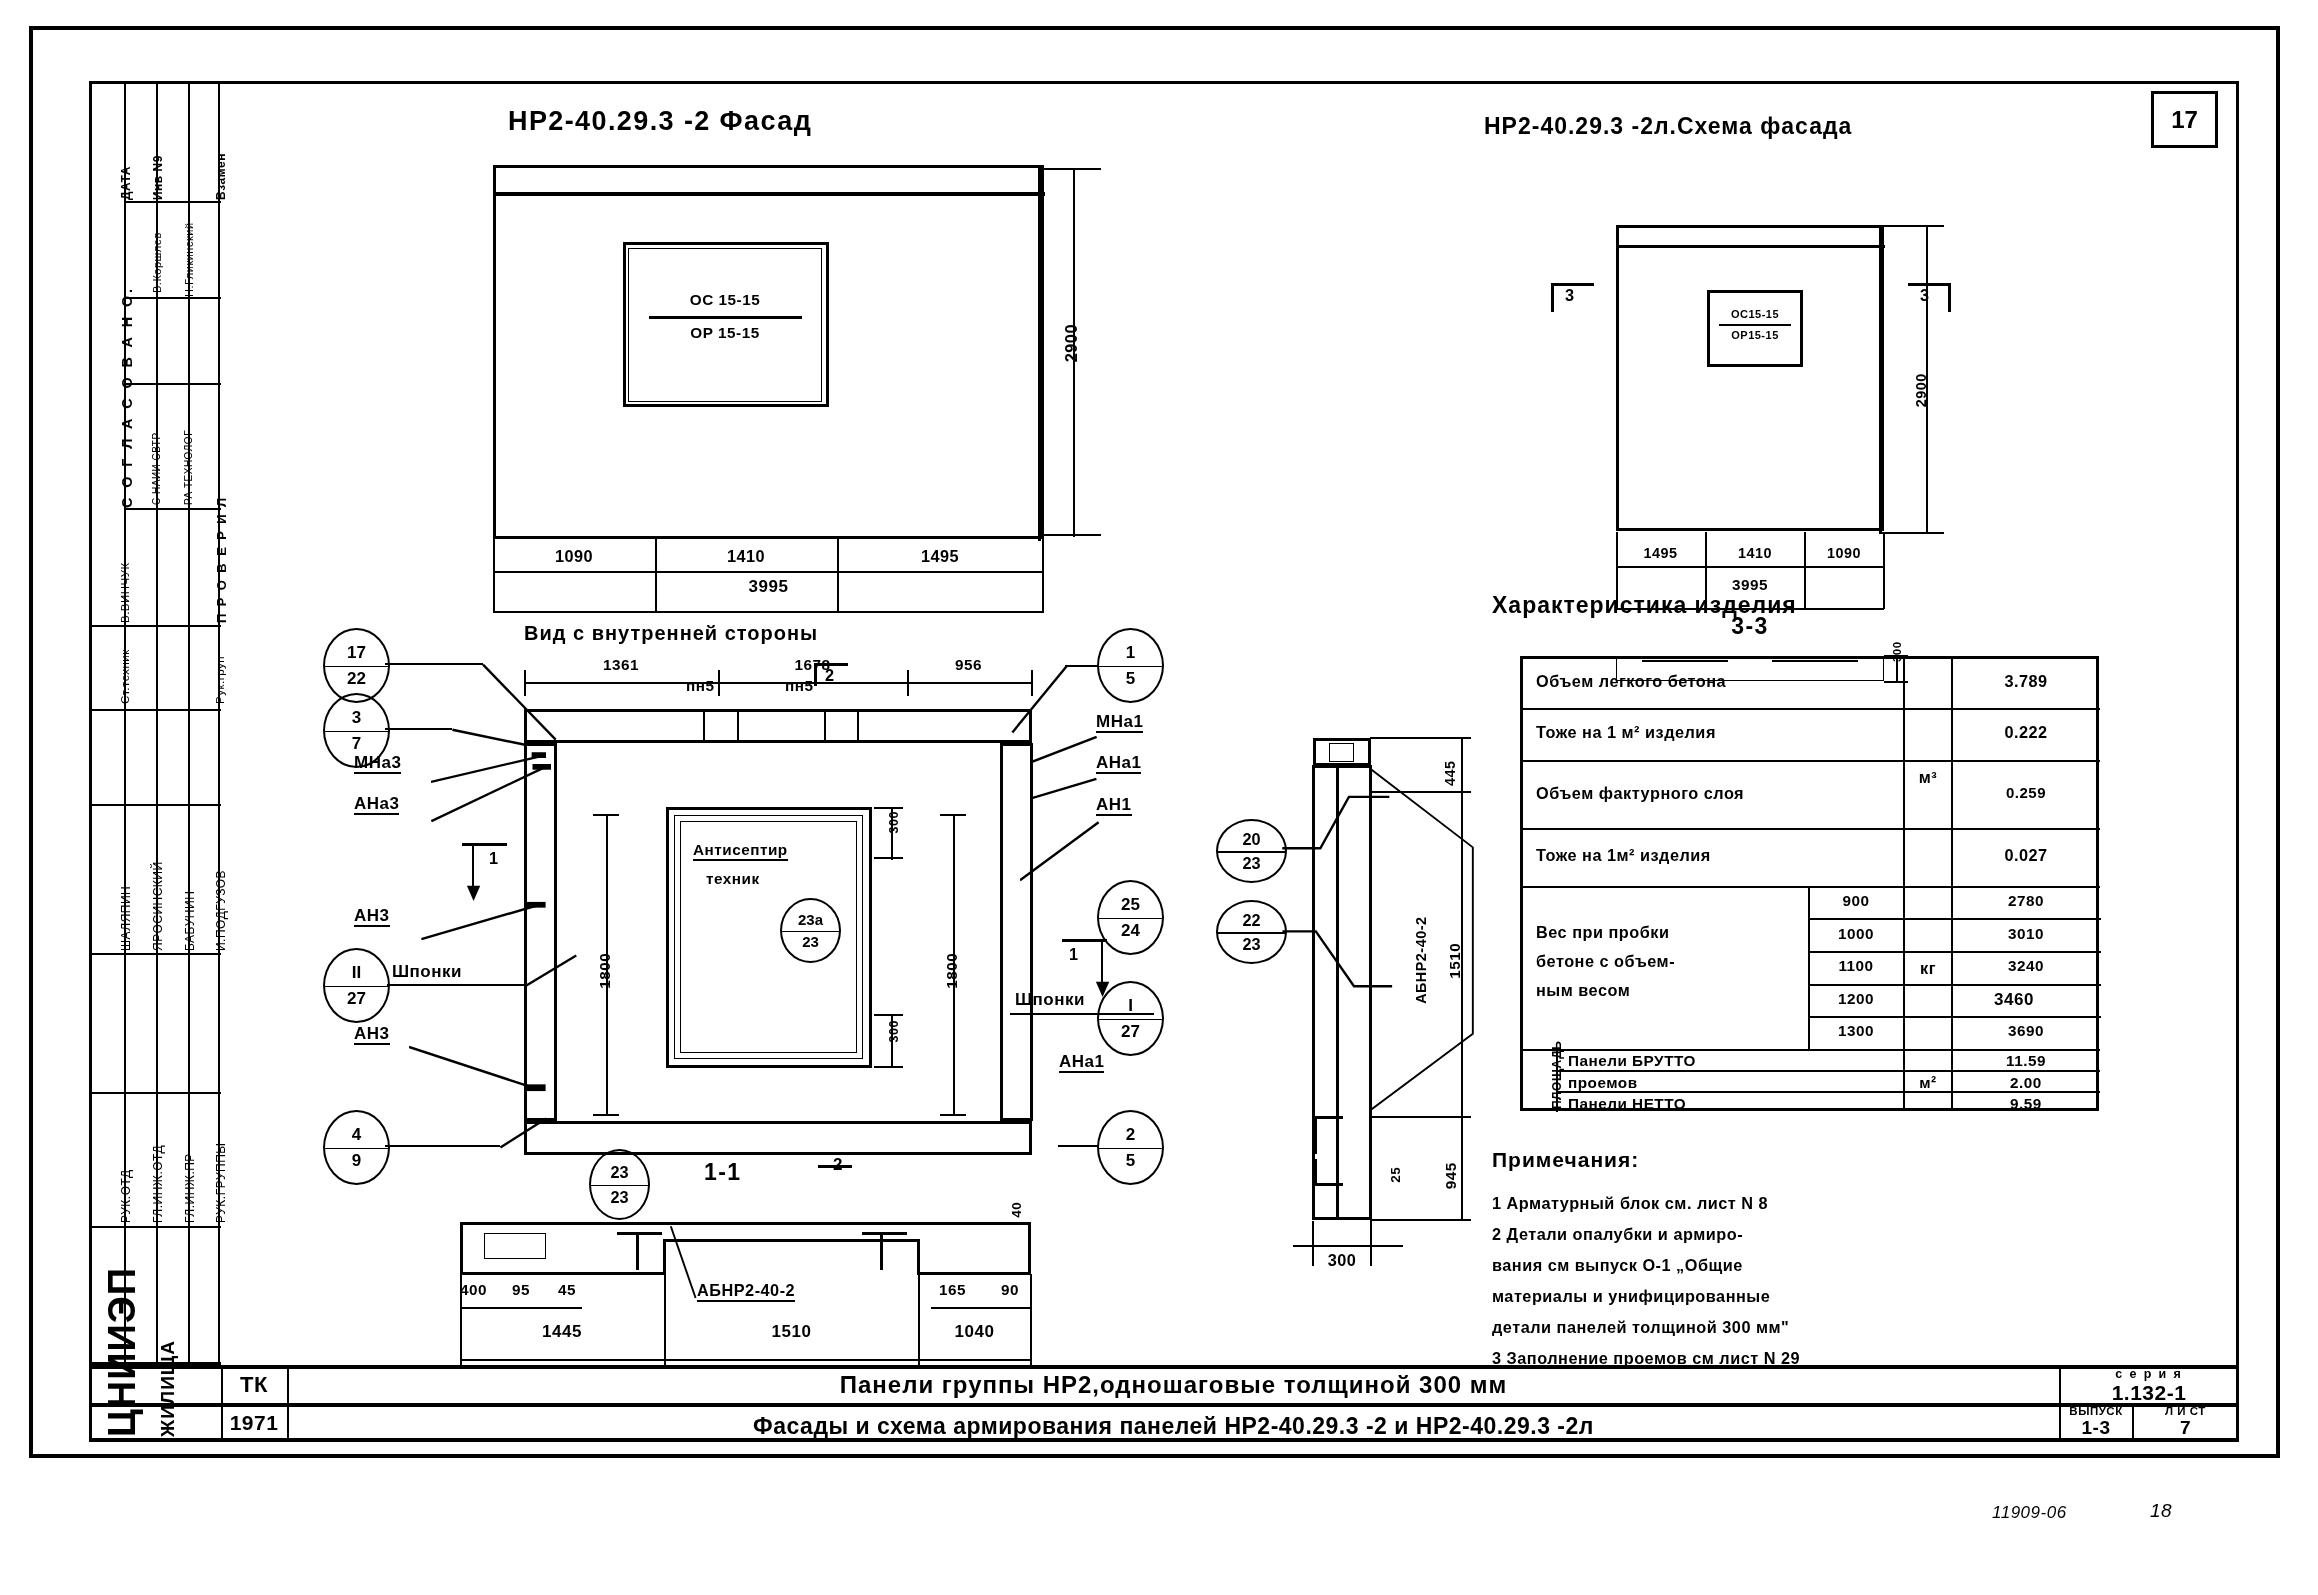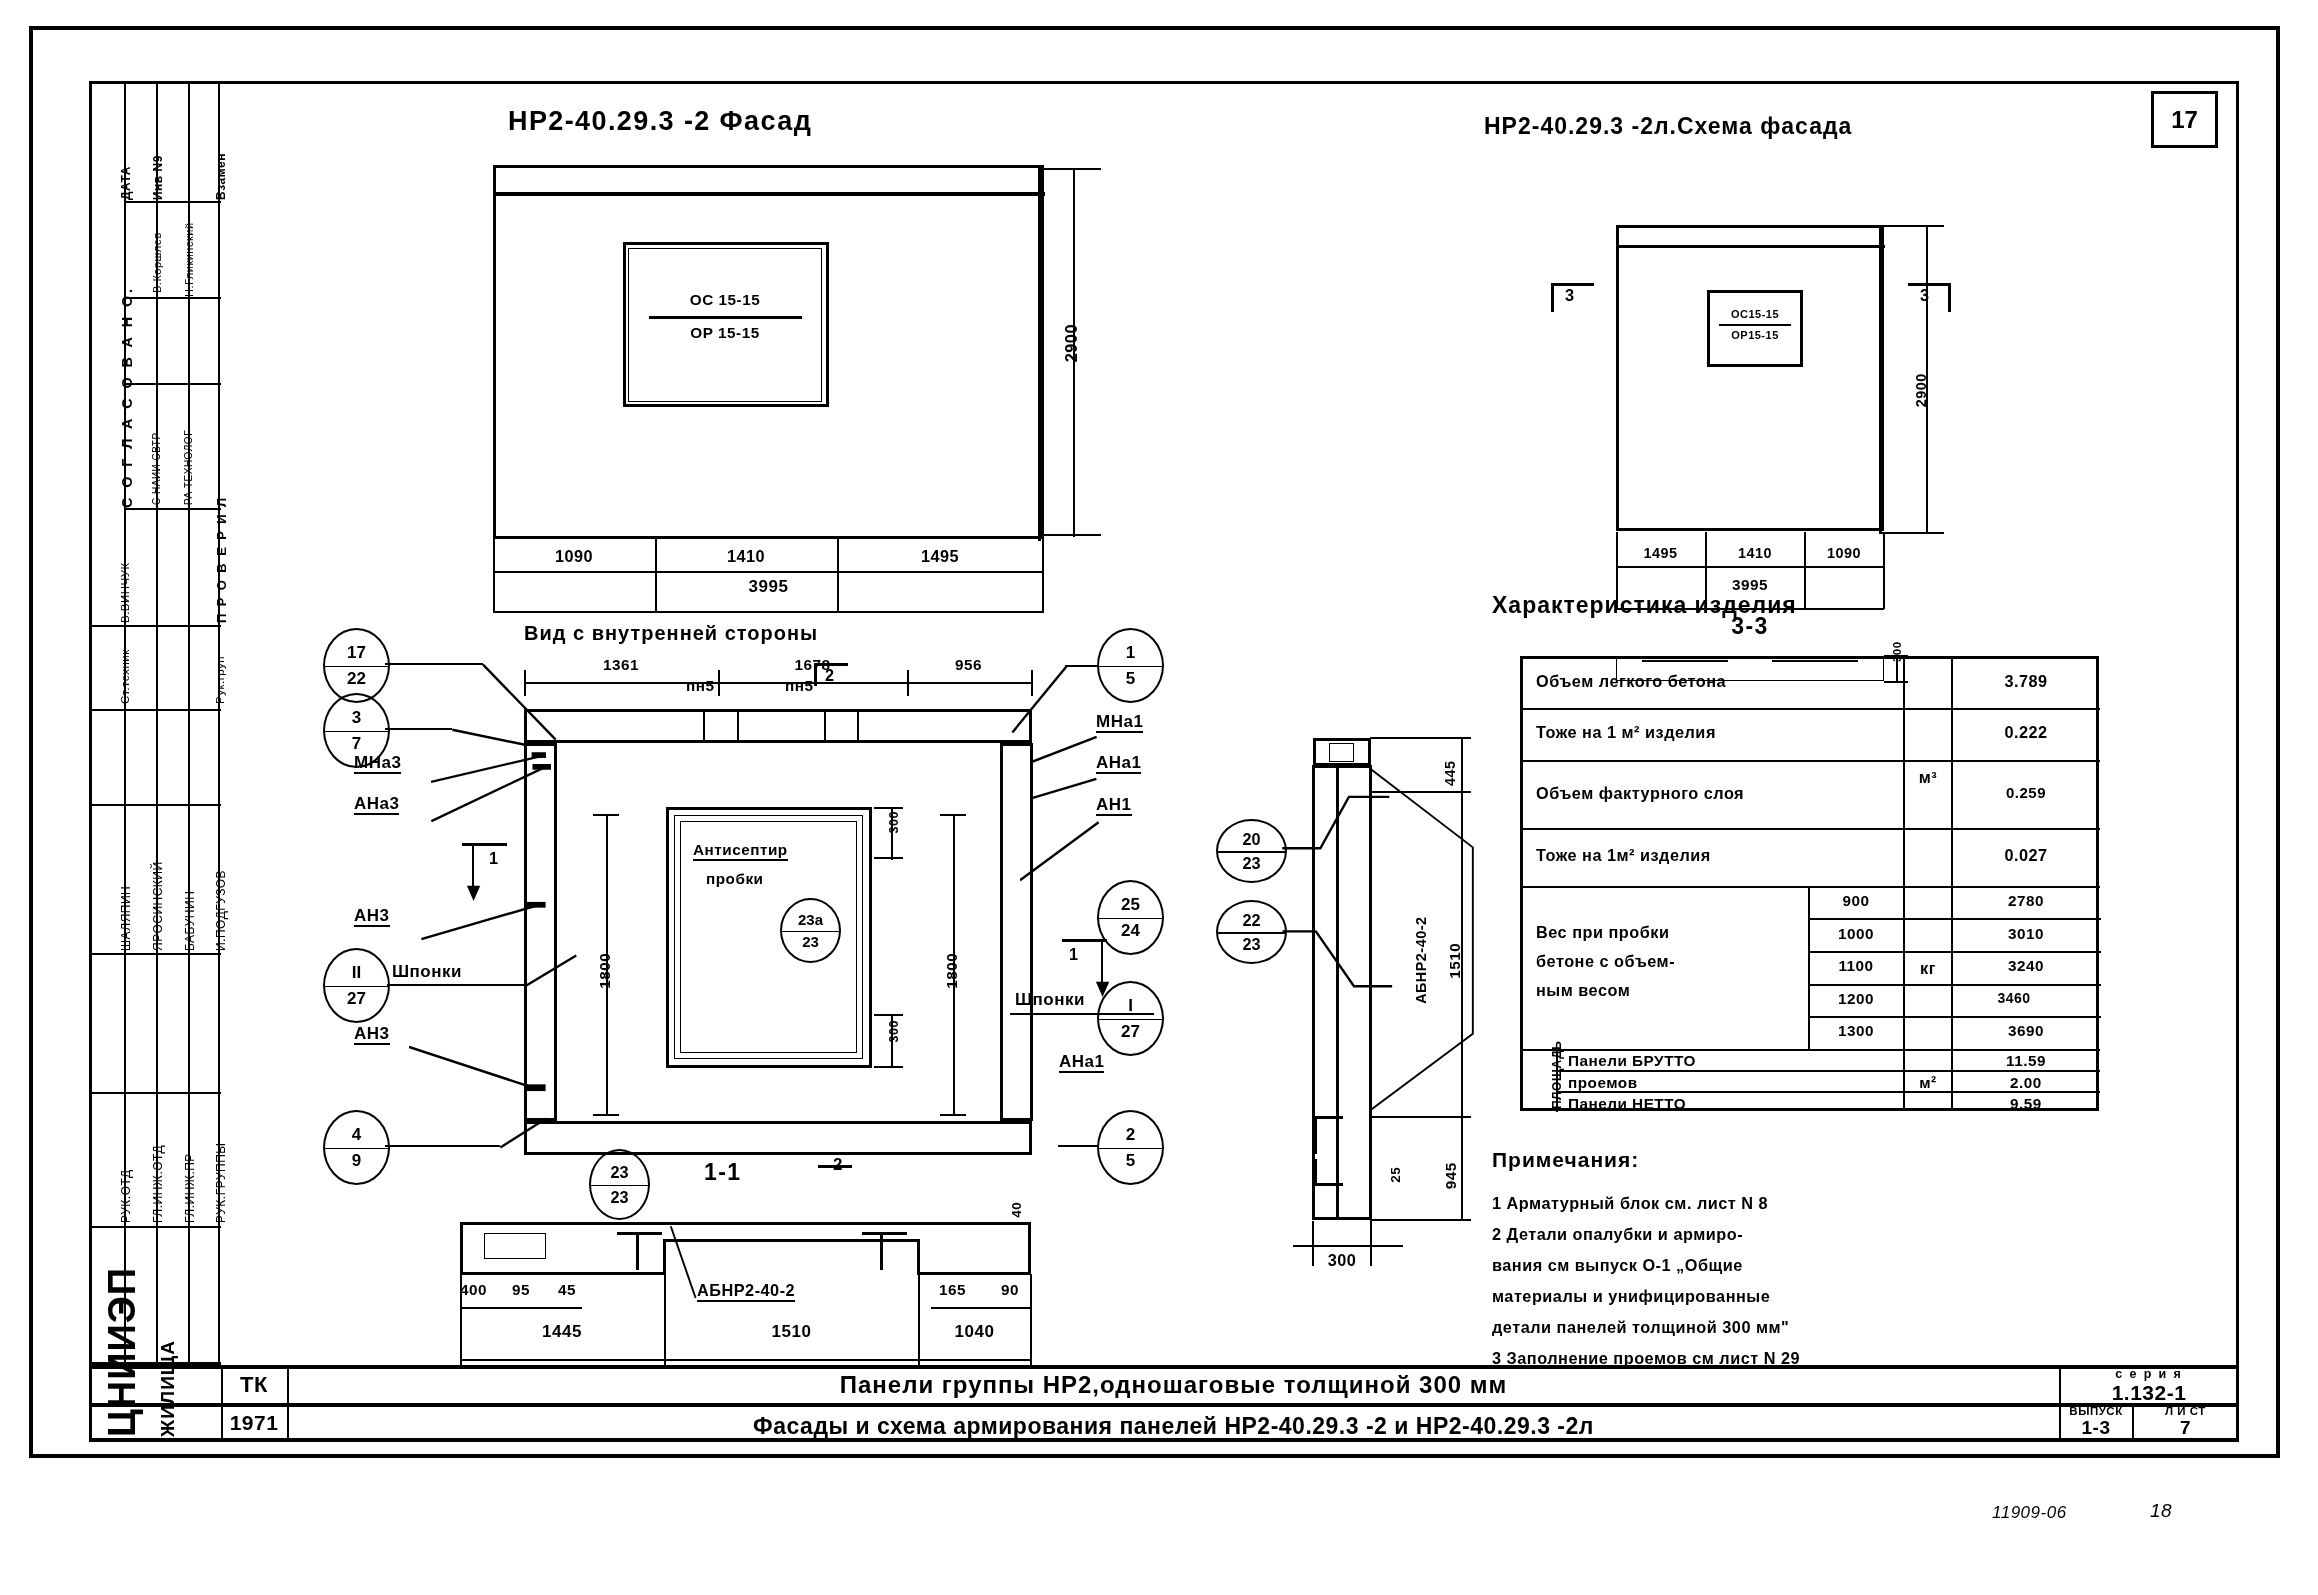--- a/index.html
+++ b/index.html
@@ -191,21 +191,21 @@
     <div class="bx2" style="left:524px;top:743px;width:33px;height:378px;"></div>
     <div class="bx2" style="left:1000px;top:743px;width:33px;height:378px;"></div>
 
     <div class="bx2" style="left:524px;top:1121px;width:508px;height:34px;"></div>
 
     <div class="bx2" style="left:666px;top:807px;width:206px;height:261px;"></div>
     <div class="bx" style="left:674px;top:815px;width:189px;height:244px;"></div>
     <div class="bx" style="left:680px;top:821px;width:177px;height:232px;"></div>
 
     <div class="t u" style="left:693px;top:842px;font-size:15.3px;font-weight:bold;">Антисептир</div>
-    <div class="t" style="left:706px;top:871px;font-size:15.3px;font-weight:bold;">пробки</div>
+    <div class="t" style="left:706px;top:871px;font-size:15.3px;font-weight:bold;">техник</div>
 
     <div class="cir" style="left:780px;top:898px;width:57px;height:61px;font-size:15px;font-weight:bold;">
       <span style="margin-bottom:3.8px;">23а</span>
       <div class="hl"></div>
       <span style="margin-top:3.8px;">23</span>
     </div>
 
     <div class="ln" style="left:891px;top:807px;width:1.9px;height:53px;"></div>
     <div class="ln" style="left:874px;top:807px;width:29px;height:1.9px;"></div>
     <div class="ln" style="left:874px;top:857px;width:29px;height:1.9px;"></div>
@@ -496,21 +496,21 @@
     <div class="t" style="left:1536px;top:982px;font-size:16.3px;font-weight:bold;">ным весом</div>
     <div class="t ctr" style="left:1906px;top:960px;width:44px;font-size:16.3px;font-weight:bold;">кг</div>
 
     <div class="t ctr" style="left:1810px;top:893px;width:92px;font-size:15.3px;font-weight:bold;">900</div>
     <div class="t ctr" style="left:1954px;top:893px;width:144px;font-size:15.3px;font-weight:bold;">2780</div>
     <div class="t ctr" style="left:1810px;top:926px;width:92px;font-size:15.3px;font-weight:bold;">1000</div>
     <div class="t ctr" style="left:1954px;top:926px;width:144px;font-size:15.3px;font-weight:bold;">3010</div>
     <div class="t ctr" style="left:1810px;top:958px;width:92px;font-size:15.3px;font-weight:bold;">1100</div>
     <div class="t ctr" style="left:1954px;top:958px;width:144px;font-size:15.3px;font-weight:bold;">3240</div>
     <div class="t ctr" style="left:1810px;top:991px;width:92px;font-size:15.3px;font-weight:bold;">1200</div>
-    <div class="t ctr" style="left:1954px;top:991px;width:120px;font-size:14px;font-weight:bold;">3460</div>
+    <div class="t ctr" style="left:1954px;top:991px;width:120px;font-size:17px;font-weight:bold;">3460</div>
     <div class="t ctr" style="left:1810px;top:1023px;width:92px;font-size:15.3px;font-weight:bold;">1300</div>
     <div class="t ctr" style="left:1954px;top:1023px;width:144px;font-size:15.3px;font-weight:bold;">3690</div>
 
     <div class="t rot90" style="left:1551px;top:1109px;font-size:12px;font-weight:bold;">ПЛОЩАДЬ</div>
     <div class="t" style="left:1568px;top:1053px;font-size:15.3px;font-weight:bold;">Панели БРУТТО</div>
     <div class="t ctr" style="left:1954px;top:1053px;width:144px;font-size:15.3px;font-weight:bold;">11.59</div>
     <div class="t" style="left:1568px;top:1075px;font-size:15.3px;font-weight:bold;">проемов</div>
     <div class="t ctr" style="left:1954px;top:1075px;width:144px;font-size:15.3px;font-weight:bold;">2.00</div>
     <div class="t" style="left:1568px;top:1096px;font-size:15.3px;font-weight:bold;">Панели НЕТТО</div>
     <div class="t ctr" style="left:1954px;top:1096px;width:144px;font-size:15.3px;font-weight:bold;">9.59</div>

